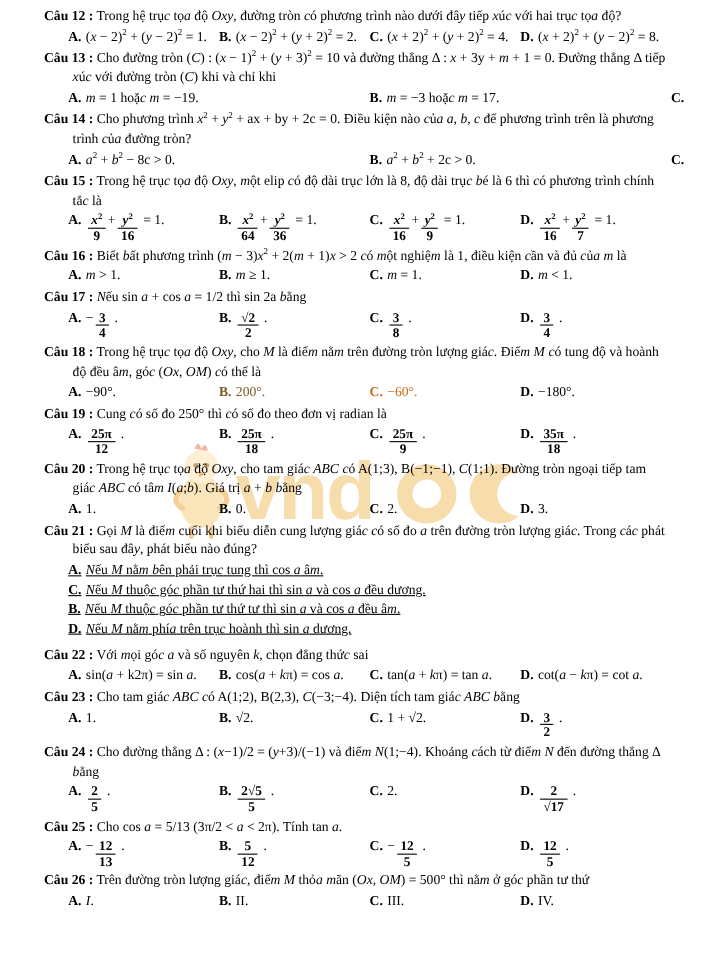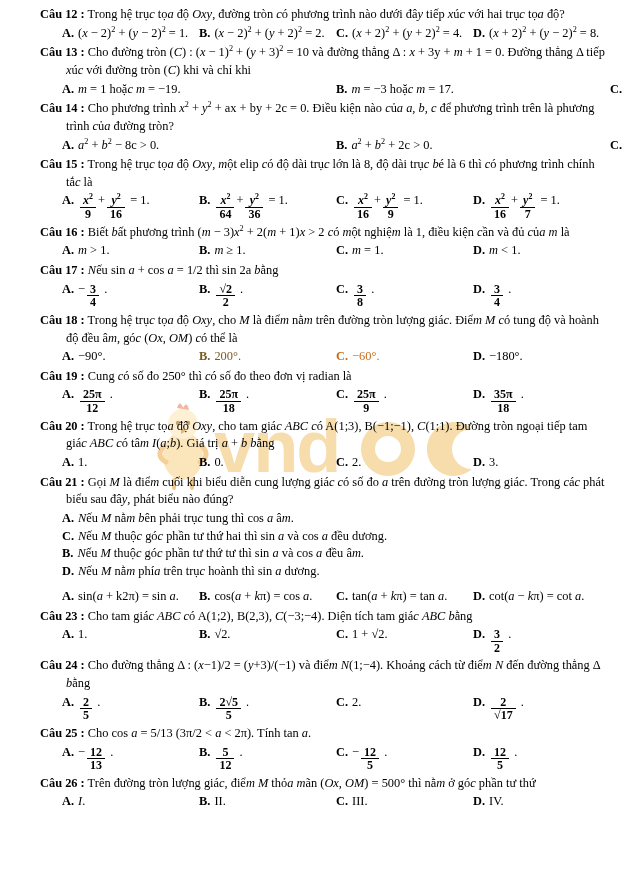--- a/index.html
+++ b/index.html
@@ -63,21 +63,21 @@
     padding-left: 22px;
     box-sizing: border-box;
     width: 100%;
     font-size: 12.4px;
     line-height: 1.35;
     align-items: flex-start;
   }
   .opts.four > .opt { flex: 0 0 25%; }
   .opts.two  > .opt { flex: 0 0 50%; }
   .opts.stack { display:block; padding-left: 22px; }
-  .opts.stack .opt { display:block; margin: 1px 0; }
+  .opts.stack .opt { display:block; margin: 1px 0; text-decoration: underline; }
 
   .opt {
     display: flex;
     align-items: baseline;
     white-space: nowrap;
   }
   .optkey { font-weight: bold; margin-right: 4px; }
   .opttxt { }
 
   
@@ -382,20 +382,21 @@
       <p class="qbody"><span class="qlabel">Câu 21 :</span> Gọi <i class="mi">M</i> là điể<i class="mi">m</i> cuối khi biểu diễn cung lượng giá<i class="mi">c</i> <i class="mi">c</i>ó số đo <i class="mi">a</i> trên đường tròn lượng giá<i class="mi">c</i>. Trong <i class="mi">c</i>á<i class="mi">c</i> phát biểu sau đâ<i class="mi">y</i>, phát biểu nào đúng?</p>
       <div class="opts stack">
         <div class="opt"><span class="optkey">A.</span><span class="opttxt"><i class="mi">N</i>ếu <i class="mi">M</i> nằ<i class="mi">m</i> <i class="mi">b</i>ên phải trụ<i class="mi">c</i> tung thì cos <i class="mi">a</i> â<i class="mi">m</i>.</span></div>
         <div class="opt"><span class="optkey">C.</span><span class="opttxt"><i class="mi">N</i>ếu <i class="mi">M</i> thuộ<i class="mi">c</i> gó<i class="mi">c</i> phần tư thứ hai thì sin <i class="mi">a</i> và cos <i class="mi">a</i> đều dương.</span></div>
         <div class="opt"><span class="optkey">B.</span><span class="opttxt"><i class="mi">N</i>ếu <i class="mi">M</i> thuộ<i class="mi">c</i> gó<i class="mi">c</i> phần tư thứ tư thì sin <i class="mi">a</i> và cos <i class="mi">a</i> đều â<i class="mi">m</i>.</span></div>
         <div class="opt"><span class="optkey">D.</span><span class="opttxt"><i class="mi">N</i>ếu <i class="mi">M</i> nằ<i class="mi">m</i> phí<i class="mi">a</i> trên trụ<i class="mi">c</i> hoành thì sin <i class="mi">a</i> dương.</span></div>
       </div>
     </div>
     <div class="qgap"></div>
     <div class="q">
+      <p class="qbody"><span class="qlabel">Câu 22 :</span> Với <i class="mi">m</i>ọi gó<i class="mi">c</i> <i class="mi">a</i> và số nguyên <i class="mi">k</i>, chọn đẳng thứ<i class="mi">c</i> sai</p>
       <div class="opts four">
         <div class="opt">
           <span class="optkey">A.</span>
           <span class="opttxt">sin(<i class="mi">a</i> + k2π) = sin <i class="mi">a</i>.</span>
         </div>
         <div class="opt">
           <span class="optkey">B.</span>
           <span class="opttxt">cos(<i class="mi">a</i> + <i class="mi">k</i>π) = cos <i class="mi">a</i>.</span>
         </div>
         <div class="opt">

